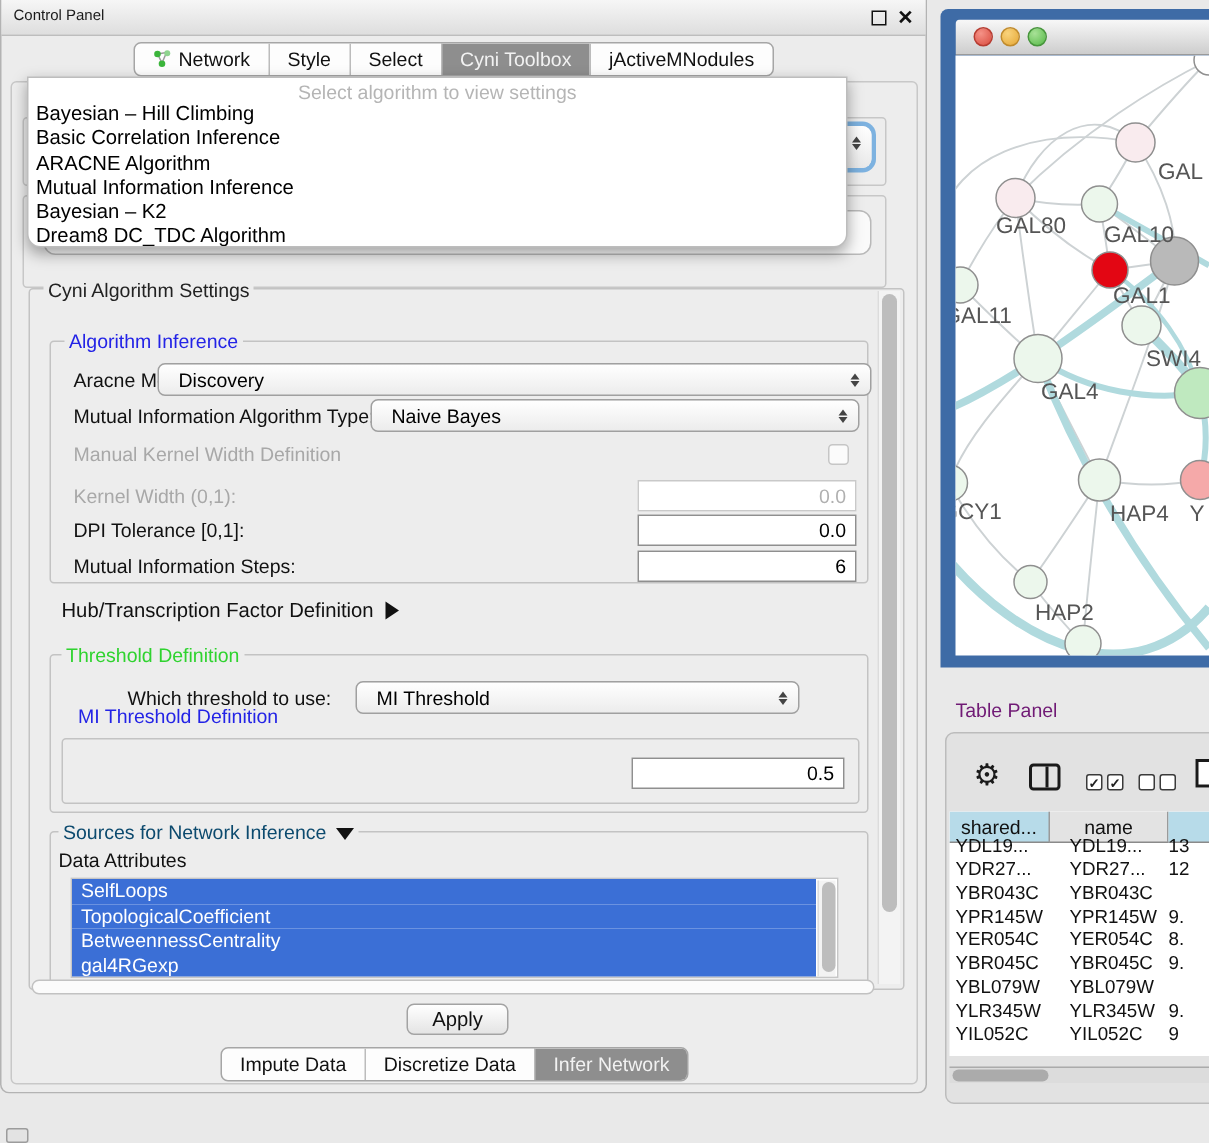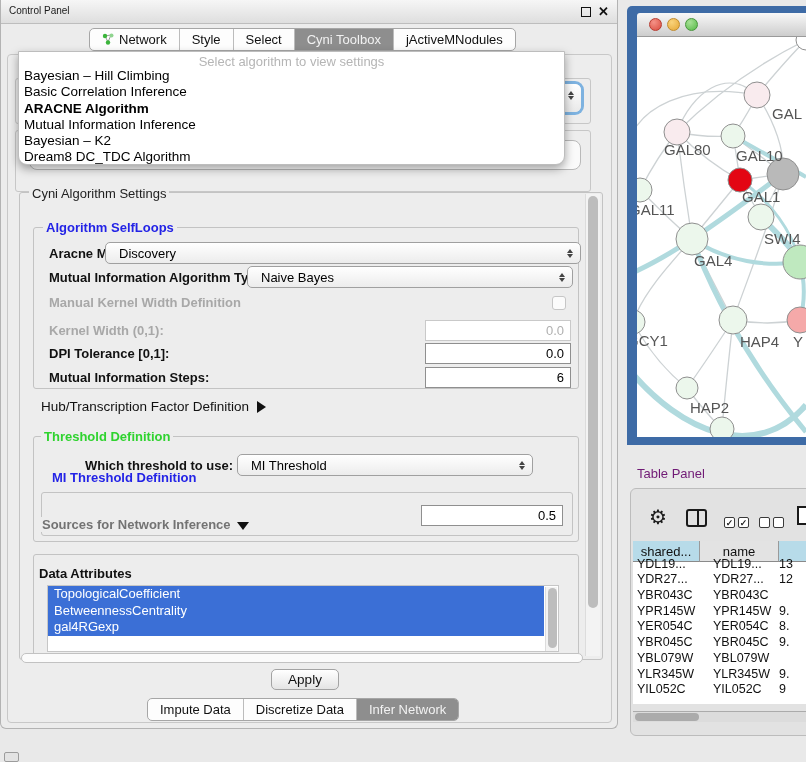--- a/index.html
+++ b/index.html
@@ -6,21 +6,21 @@
     --selection_blue:#3b6fd6; --label_blue:#2323e6; --label_green:#2fd32f;
     --tab_gray:#8e8e8e; --frame_blue:#3e6ba6; --header_blue:#b7dbe9;
     --node_red:#e30613; --node_gray:#b9b9b9; --node_pink:#f9ebee;
     --node_green:#ecf7ec; --node_salmon:#f5a9a9; --node_bright_green:#bfe9bf;
     --edge_teal:#b0dade; --focus_ring:#7db2e0;
   }
   *{margin:0;padding:0;box-sizing:border-box}
   body{font-family:"Liberation Sans",sans-serif;background:#e9e9e9}
   .page{position:relative;width:806px;height:762px;overflow:hidden;background:#e9e9e9}
   .abs{position:absolute}
-  .b{font-weight:bold}
+  .b{font-weight:normal}
   .lbl{font-size:13px;color:#111;white-space:nowrap}
   .dis{color:#a8a8a8}
   
   .cp{left:0;top:8;width:618px;height:729px;background:#ececec;border:1px solid #b3b3b3;border-top:none;border-radius:0 0 6px 6px}
   .cp-titlebar{left:0;top:0;width:100%;height:24px;background:linear-gradient(#f6f6f6,#dedede);border-bottom:1px solid #bdbdbd}
   .cp-title{left:8px;top:5px;font-size:10px;color:#1a1a1a}
   .float-icon{right:26px;top:7px;width:10px;height:10px;border:1.5px solid #111}
   .close-icon{right:8px;top:4px;font-size:13px;font-weight:bold;color:#111}
   .inner-panel{left:6px;top:54px;width:605px;height:669px;border:1px solid #c8c8c8;border-radius:4px;background:#ededed}
   
@@ -147,21 +147,21 @@
     </div>
 
     <div class="abs group" style="left:18px;top:192px;width:584px;height:468px"></div>
     <span class="abs group-label" style="left:28px;top:186px;color:#222">Cyni Algorithm Settings</span>
 
     <div class="abs vscroll" style="left:584px;top:194px;width:15px;height:462px">
       <div class="abs vthumb" style="left:2px;top:2px;width:10px;height:412px"></div>
     </div>
 
     <div class="abs group" style="left:32px;top:227px;width:546px;height:162px"></div>
-    <span class="abs group-label b" style="left:42px;top:220px;color:var(--label_blue)">Algorithm SelfLoops</span>
+    <span class="abs group-label b" style="left:42px;top:220px;color:var(--label_blue)">Algorithm Inference</span>
 
     <span class="abs lbl b" style="left:48px;top:246px">Aracne Mode:</span>
     <div class="abs combo" style="left:104px;top:242px;width:476px">
       <span class="ctext">Discovery</span>
       <span class="stepper">
           <i class="up"></i>
           <i class="dn"></i>
         </span>
     </div>
 
@@ -209,26 +209,27 @@
     </div>
 
     <div class="abs group" style="left:40px;top:492px;width:532px;height:44px"></div>
     <span class="abs group-label b" style="left:48px;top:470px;color:var(--label_blue)">MI Threshold Definition</span>
 
     <div class="abs" style="left:420px;top:505px;width:142px">
       <input class="field" readonly="" value="0.5" style="">
     </div>
 
     <div class="abs group" style="left:32px;top:554px;width:546px;height:104px"></div>
-    <span class="abs group-label" style="left:38px;top:517px;font-weight:bold;color:#737373">
+    <span class="abs group-label" style="left:38px;top:547px;font-weight:normal;color:#0c4a6e">
       <span>Sources for Network Inference</span><span class="tri-down"></span>
     </span>
     <span class="abs lbl b" style="left:38px;top:566px">Data Attributes</span>
 
     <div class="abs attr-list" style="left:46px;top:585px;width:512px;height:67px">
+      <div class="li">SelfLoops</div>
       <div class="li">TopologicalCoefficient</div>
       <div class="li">BetweennessCentrality</div>
       <div class="li">gal4RGexp</div>
       <div class="abs vscroll" style="right:1px;top:1px;width:12px;height:64px">
         <div class="abs vthumb" style="left:1.5px;top:1px;width:9px;height:60px"></div>
       </div>
     </div>
 
     <div class="abs hscroll-pill" style="left:20px;top:653px;width:562px;height:10px"></div>
 

